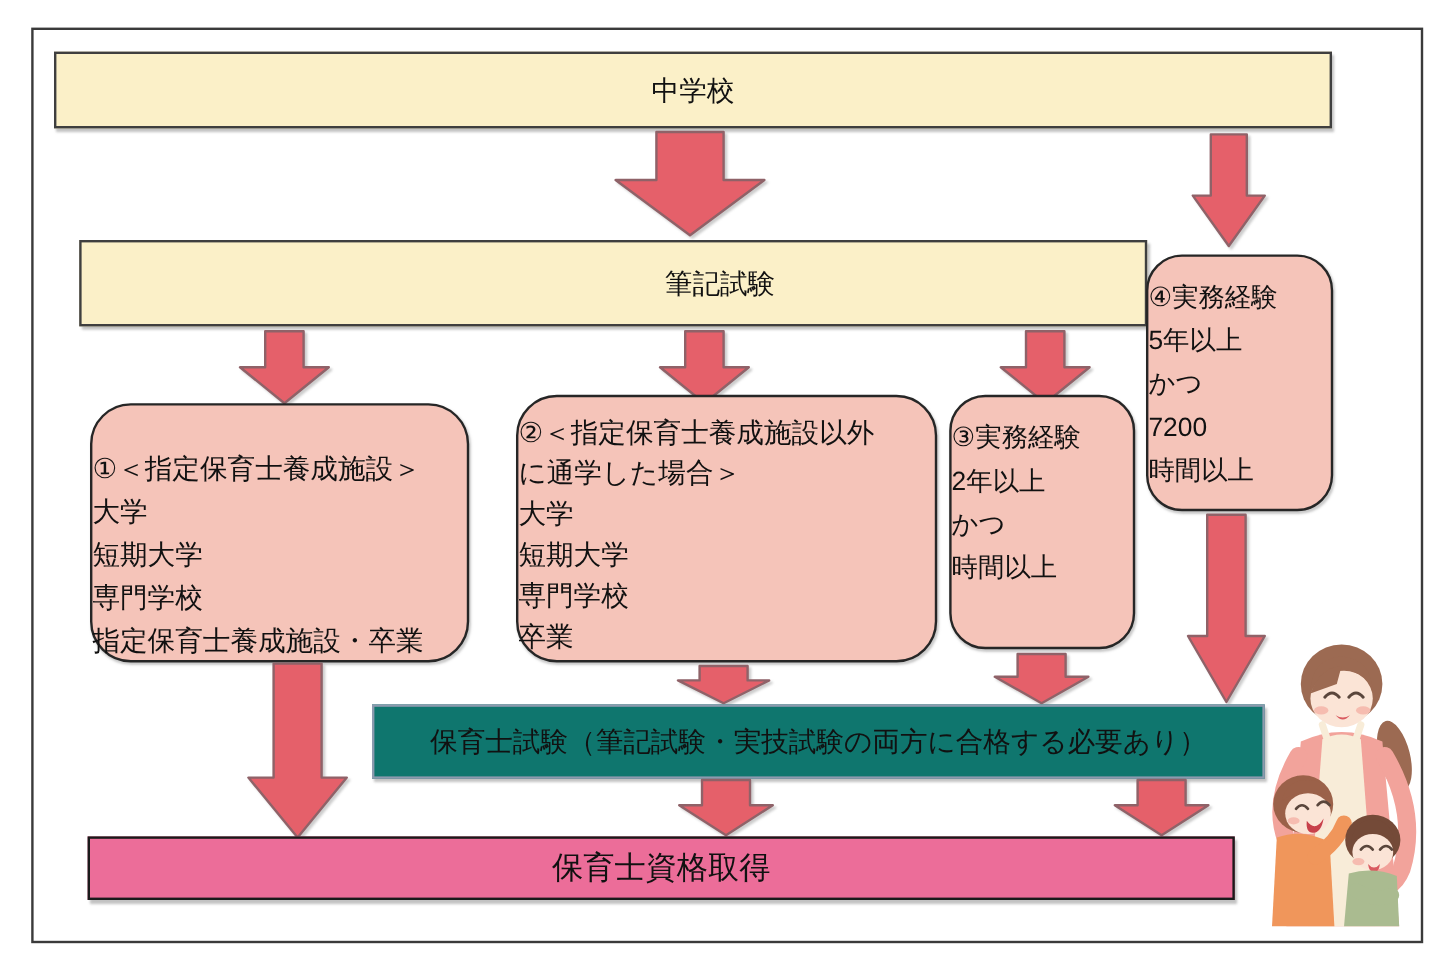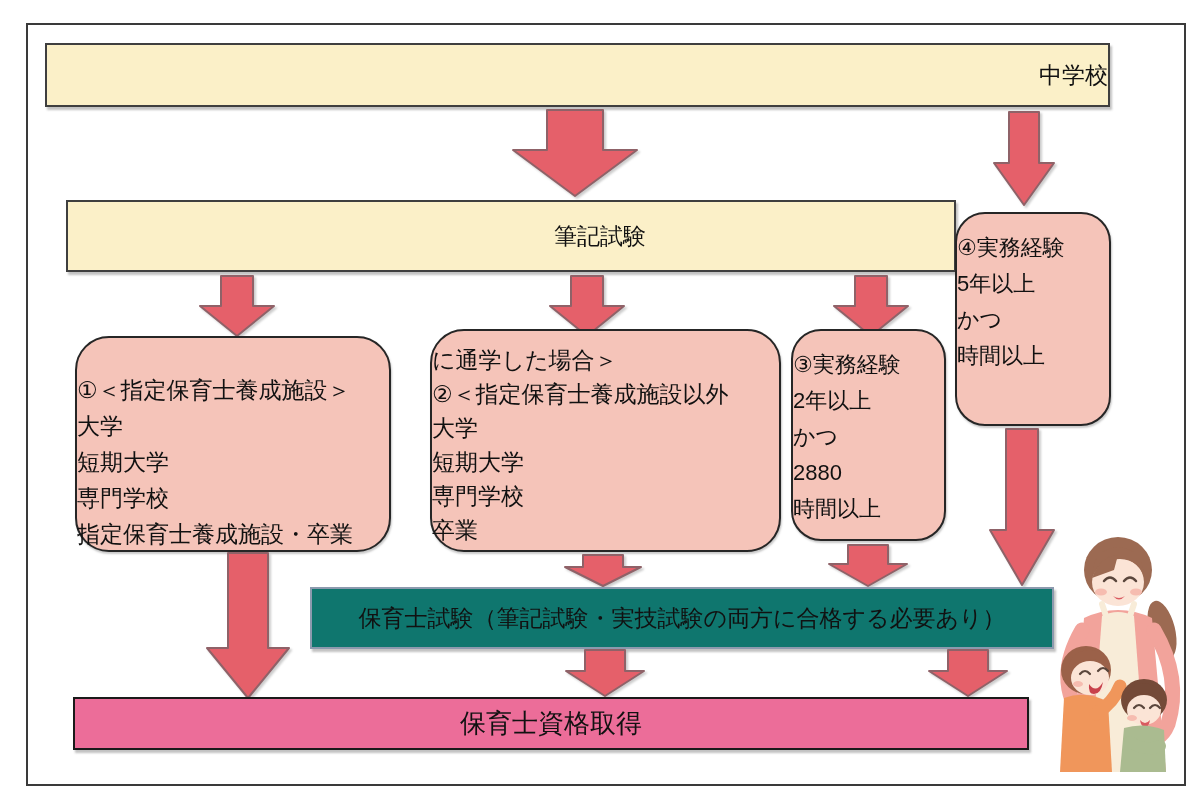--- a/index.html
+++ b/index.html
@@ -13,21 +13,21 @@
   }
   .box{position:absolute;box-sizing:border-box;display:flex;align-items:center;justify-content:center;}
   .cream{
     background:#FBF0C8;border:2px solid #3f3f3f;
     box-shadow:2px 3px 2px rgba(120,120,120,.45);
     font-size:23px;
   }
   .junior{left:45px;top:43px;width:1065px;height:64px;}
   .high{left:66px;top:200px;width:890px;height:72px;}
   .high .lbl{width:100%;text-align:center;text-indent:178px;}
-  .junior .lbl{width:100%;text-align:right;}
+  .junior .lbl{width:100%;text-align:center;}
   .round{
     background:#F5C4B9;border:2px solid #262626;border-radius:34px;
     box-shadow:1px 2px 2px rgba(120,120,120,.4);
     display:block;font-size:23px;
   }
   .r1{left:75px;top:336px;width:316px;height:216px;padding-top:34px;line-height:36px;}
   .r2{left:430px;top:329px;width:351px;height:223px;padding-top:12px;line-height:34px;}
   .r3{left:791px;top:329px;width:155px;height:212px;border-radius:30px;padding-top:16px;line-height:36px;font-size:22px;}
   .r4{left:955px;top:212px;width:156px;height:214px;border-radius:30px;padding-top:16px;line-height:36px;font-size:22px;}
   .exam{
@@ -80,40 +80,40 @@
 
   <div class="box round r1">
     <div>①＜指定保育士養成施設＞</div>
     <div>大学</div>
     <div>短期大学</div>
     <div>専門学校</div>
     <div>指定保育士養成施設・卒業</div>
   </div>
 
   <div class="box round r2">
+    <div>②＜指定保育士養成施設以外</div>
     <div>に通学した場合＞</div>
-    <div>②＜指定保育士養成施設以外</div>
     <div>大学</div>
     <div>短期大学</div>
     <div>専門学校</div>
     <div>卒業</div>
   </div>
 
   <div class="box round r3">
     <div>③実務経験</div>
     <div>2年以上</div>
     <div>かつ</div>
-    <div>2880</div>
     <div>時間以上</div>
   </div>
 
   <div class="box round r4">
     <div>④実務経験</div>
     <div>5年以上</div>
     <div>かつ</div>
+    <div>7200</div>
     <div>時間以上</div>
   </div>
 
   <svg class="arrow" style="left:207px;top:553px" width="82" height="145">
     <polygon points="21,0 61,0 61,95 82,95 41,145 0,95 21,95"></polygon>
   </svg>
 
   <svg class="arrow" style="left:565px;top:555px" width="76" height="31">
     <polygon points="18,0 58,0 58,12 76,12 38,31 0,12 18,12"></polygon>
   </svg>

